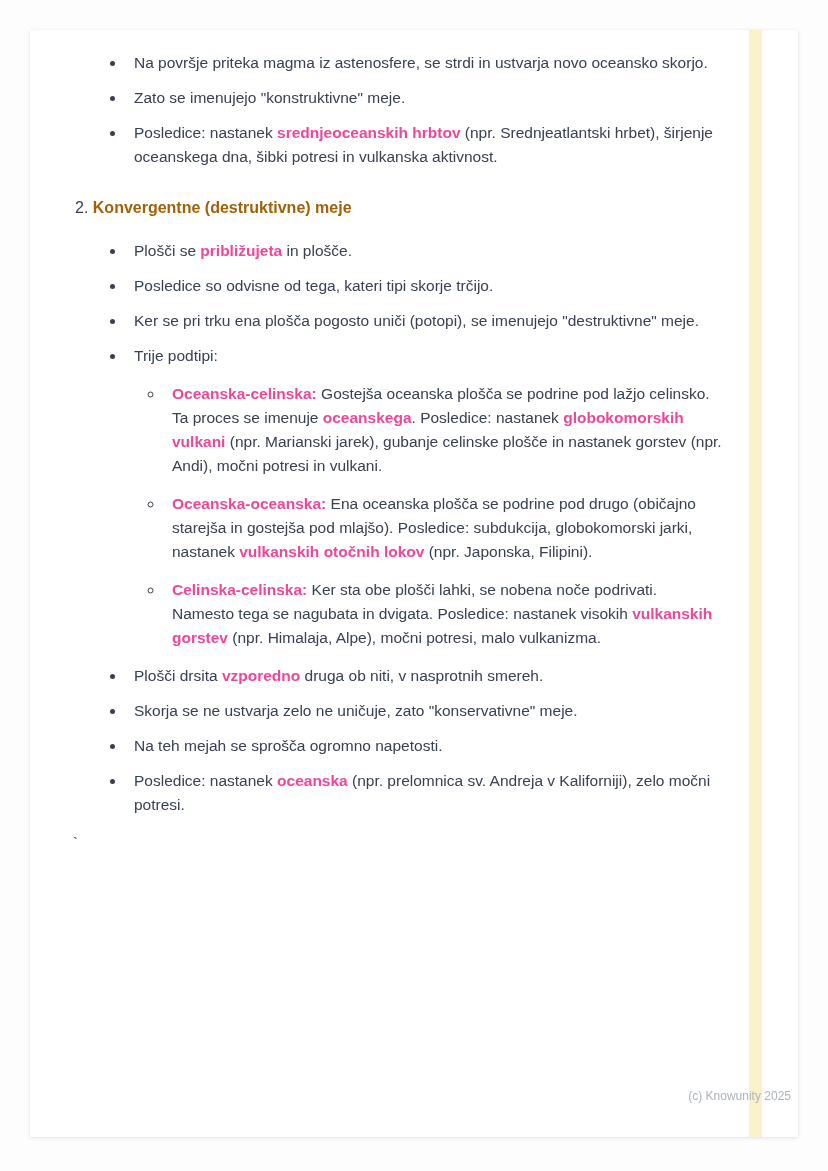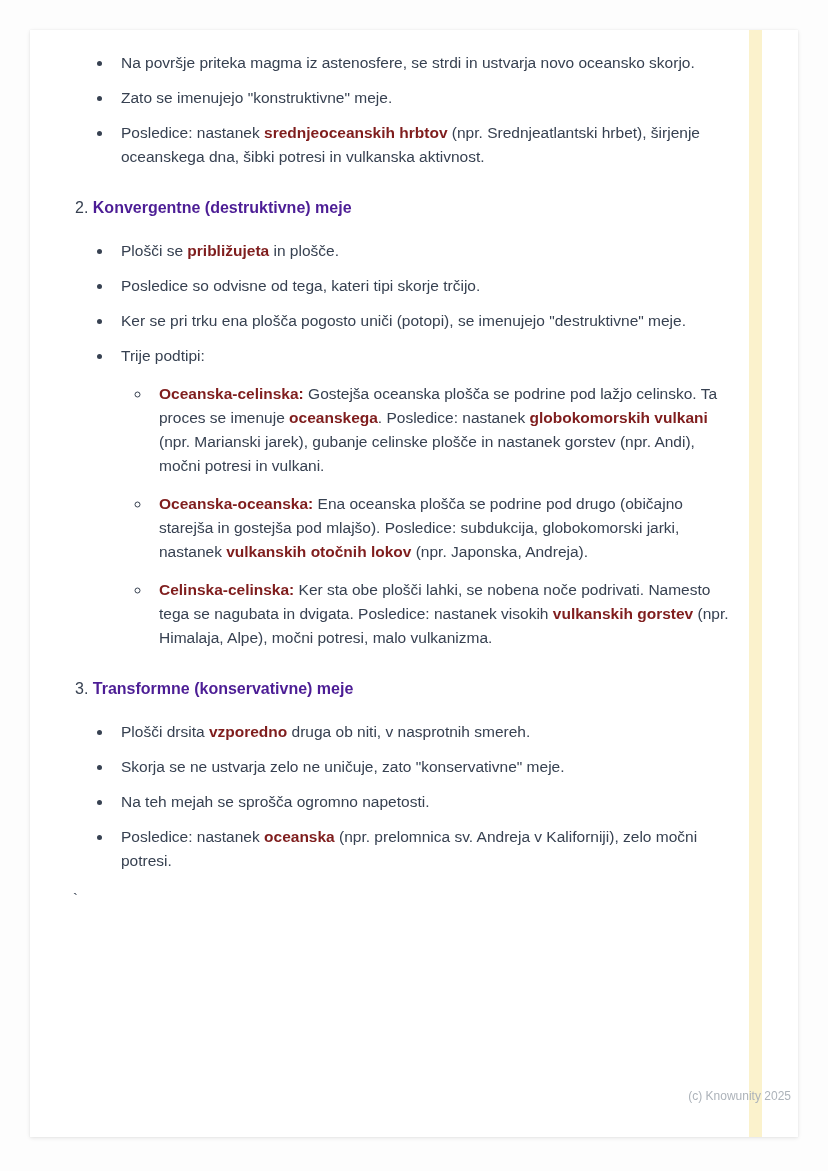--- a/index.html
+++ b/index.html
@@ -41,39 +41,39 @@
     color: #374151;
     font-size: 15.5px;
     line-height: 24px;
   }
   .heading {
     margin: 27px 0 19px 0;
     font-size: 16px;
     line-height: 24px;
     color: #374151;
   }
-  .heading .b { color: #4c1d95; }
+  .heading .b { color: #a16207; }
   ul.top {
     margin: 0 0 14px 0;
     padding-left: 38px;
     list-style: disc;
   }
   ul.sub {
     margin: 12px 0 2px 0;
     padding-left: 30px;
     list-style: circle;
   }
   li {
-    margin: 11px 0;
+    margin: 11px 13px;
     padding-left: 8px;
   }
   ul.sub li { margin: 14px 0; }
   .b {
     font-weight: 700;
-    color: #7f1d1d;
+    color: #ec4899;
   }
   .stray {
     margin-top: 10px;
     margin-left: -2px;
     font-size: 15px;
     color: #374151;
   }
   .footer {
     position: absolute;
     right: 7px;
@@ -95,25 +95,24 @@
           <li><span>Zato se imenujejo "konstruktivne" meje.</span></li>
           <li><span>Posledice: nastanek </span><span class="b">srednjeoceanskih hrbtov</span><span> (npr. Srednjeatlantski hrbet), širjenje oceanskega dna, šibki potresi in vulkanska aktivnost.</span></li>
         </ul>
         <div class="heading"><span>2. </span><span class="b">Konvergentne (destruktivne) meje</span></div>
         <ul class="top">
           <li><span>Plošči se </span><span class="b">približujeta</span><span> in plošče.</span></li>
           <li><span>Posledice so odvisne od tega, kateri tipi skorje trčijo.</span></li>
           <li><span>Ker se pri trku ena plošča pogosto uniči (potopi), se imenujejo "destruktivne" meje.</span></li>
           <li><span>Trije podtipi:</span><ul class="sub">
               <li><span class="b">Oceanska-celinska:</span><span> Gostejša oceanska plošča se podrine pod lažjo celinsko. Ta proces se imenuje </span><span class="b">oceanskega</span><span>. Posledice: nastanek </span><span class="b">globokomorskih vulkani</span><span> (npr. Marianski jarek), gubanje celinske plošče in nastanek gorstev (npr. Andi), močni potresi in vulkani.</span></li>
-              <li><span class="b">Oceanska-oceanska:</span><span> Ena oceanska plošča se podrine pod drugo (običajno starejša in gostejša pod mlajšo). Posledice: subdukcija, globokomorski jarki, nastanek </span><span class="b">vulkanskih otočnih lokov</span><span> (npr. Japonska, Andreja).</span></li>
+              <li><span class="b">Oceanska-oceanska:</span><span> Ena oceanska plošča se podrine pod drugo (običajno starejša in gostejša pod mlajšo). Posledice: subdukcija, globokomorski jarki, nastanek </span><span class="b">vulkanskih otočnih lokov</span><span> (npr. Japonska, Filipini).</span></li>
               <li><span class="b">Celinska-celinska:</span><span> Ker sta obe plošči lahki, se nobena noče podrivati. Namesto tega se nagubata in dvigata. Posledice: nastanek visokih </span><span class="b">vulkanskih gorstev</span><span> (npr. Himalaja, Alpe), močni potresi, malo vulkanizma.</span></li>
             </ul></li>
         </ul>
-        <div class="heading"><span>3. </span><span class="b">Transformne (konservativne) meje</span></div>
         <ul class="top">
           <li><span>Plošči drsita </span><span class="b">vzporedno</span><span> druga ob niti, v nasprotnih smereh.</span></li>
           <li><span>Skorja se ne ustvarja zelo ne uničuje, zato "konservativne" meje.</span></li>
           <li><span>Na teh mejah se sprošča ogromno napetosti.</span></li>
           <li><span>Posledice: nastanek </span><span class="b">oceanska</span><span> (npr. prelomnica sv. Andreja v Kaliforniji), zelo močni potresi.</span></li>
         </ul>
         <div class="stray">`</div>
       </div>
     <div class="footer">(c) Knowunity 2025</div>
   </div>

